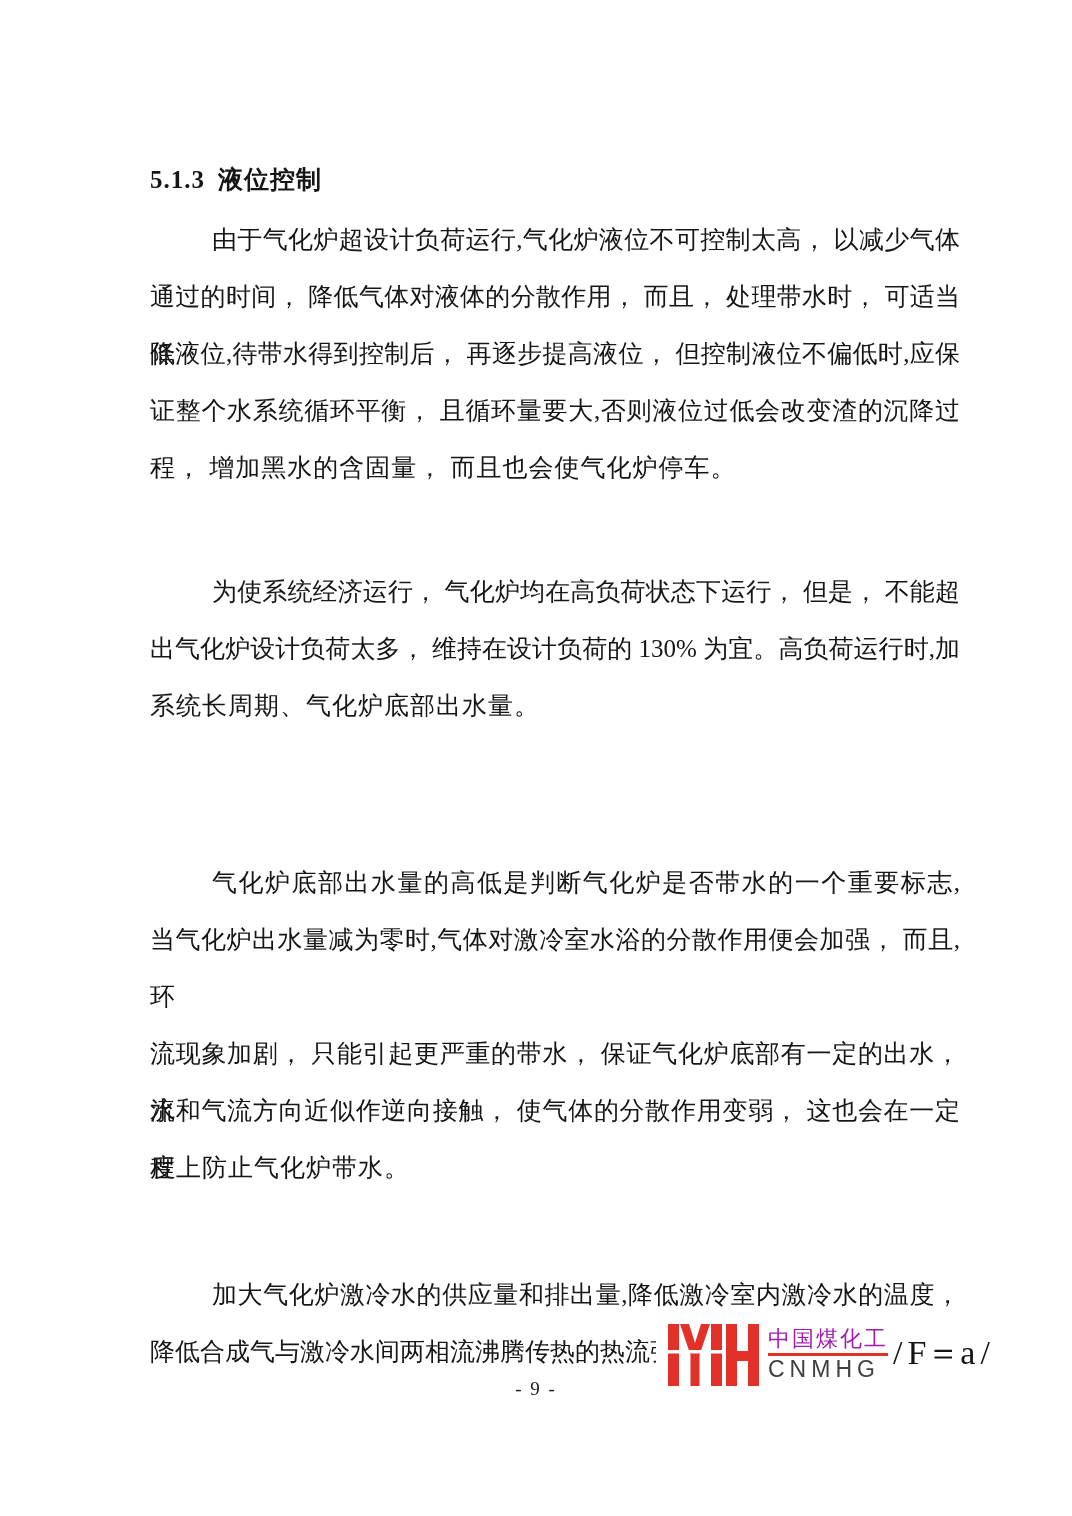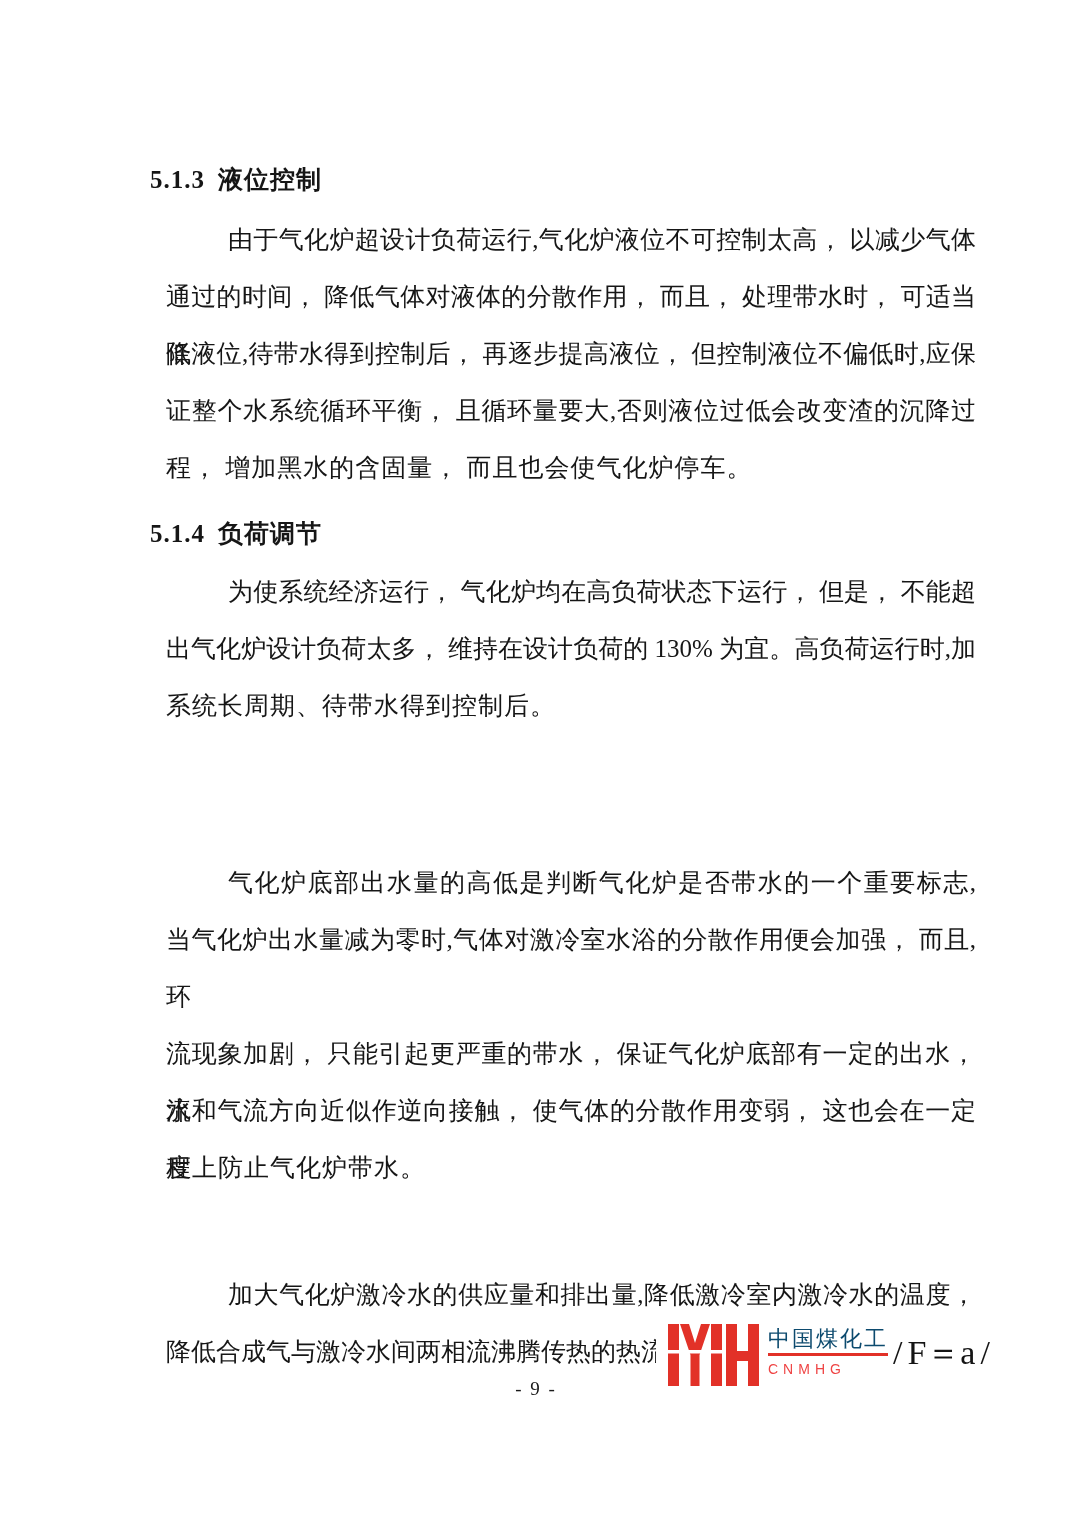--- a/index.html
+++ b/index.html
@@ -12,46 +12,46 @@
     font-family:"Liberation Serif", serif;
     color:#161616;
   }
   .heading {
     position:absolute; left:150px; width:812px;
     font-size:25px; font-weight:bold; line-height:28px;
     white-space:nowrap;
   }
   .heading .hnum { font-family:"Liberation Serif", serif; letter-spacing:1px; }
   .heading .htitle { font-family:"Liberation Sans", sans-serif; margin-left:13px; letter-spacing:1px; }
-  .para { position:absolute; left:150px; width:810px; font-size:25px;margin-left:16px; }
+  .para { position:absolute; left:150px; width:810px; font-size:25px; }
   .line { height:57px; line-height:57px; white-space:nowrap; }
   .line.full { text-align:justify; text-align-last:justify; white-space:normal; }
   .line.first { text-indent:62px; }
   .line.plain { text-align:left; letter-spacing:1px; }
   .line.covered { letter-spacing:0; }
   .pageno {
     position:absolute; left:0; top:1378px; width:100%;
     text-align:center; font-size:19px; color:#1a1a1a; letter-spacing:2px;
   }
   
   .wm {
     position:absolute; left:656px; top:1316px; width:320px; height:80px;
     background:#ffffff;
   }
   .wm-mark { position:absolute; left:12px; top:7px; }
   .wm-cnblock { position:absolute; left:112px; top:10px; width:118px; }
   .wm-cn {
     font-family:"Liberation Sans", sans-serif;
-    font-size:22px; color:#0c4a6e; letter-spacing:2px; line-height:26px;
+    font-size:22px; color:#a21caf; letter-spacing:2px; line-height:26px;
     white-space:nowrap;
   }
   .wm-rule { margin-top:1px; border-bottom:3px solid #E23128; width:120px; }
   .wm-en {
     font-family:"Liberation Sans", sans-serif;
-    font-size:14px; color:#ef4444; letter-spacing:5px; line-height:24px; margin-top:1px;
+    font-size:23px; color:#404040; letter-spacing:5px; line-height:24px; margin-top:1px;
     white-space:nowrap;
   }
   .wm-formula {
     position:absolute; left:232px; top:14px;
     font-family:"Liberation Serif", serif;
     font-size:34px; color:#141414; white-space:nowrap;
   }
   .wm-formula .fslash { padding:0 5px; }
 </style>
 </head>
@@ -63,27 +63,24 @@
     <span class="hnum">5.1.3</span><span class="htitle">液位控制</span>
   </div>
   <div class="para" style="top:211px">
     <div class="line full first">由于气化炉超设计负荷运行,气化炉液位不可控制太高， 以减少气体</div>
     <div class="line full">通过的时间， 降低气体对液体的分散作用， 而且， 处理带水时， 可适当降</div>
     <div class="line full">低液位,待带水得到控制后， 再逐步提高液位， 但控制液位不偏低时,应保</div>
     <div class="line full">证整个水系统循环平衡， 且循环量要大,否则液位过低会改变渣的沉降过</div>
     <div class="line plain">程， 增加黑水的含固量， 而且也会使气化炉停车。</div>
   </div>
 
-  <div class="heading" style="top:519px">
-    <span class="hnum">5.1.4</span><span class="htitle">负荷调节</span>
-  </div>
   <div class="para" style="top:563px">
     <div class="line full first">为使系统经济运行， 气化炉均在高负荷状态下运行， 但是， 不能超</div>
     <div class="line full">出气化炉设计负荷太多， 维持在设计负荷的 130% 为宜。高负荷运行时,加</div>
-    <div class="line plain">系统长周期、待带水得到控制后。</div>
+    <div class="line plain">系统长周期、气化炉底部出水量。</div>
   </div>
 
   <div class="para" style="top:854px">
     <div class="line full first">气化炉底部出水量的高低是判断气化炉是否带水的一个重要标志,</div>
     <div class="line full">当气化炉出水量减为零时,气体对激冷室水浴的分散作用便会加强， 而且,</div>
     <div class="line plain">环</div>
     <div class="line full">流现象加剧， 只能引起更严重的带水， 保证气化炉底部有一定的出水， 水</div>
     <div class="line full">流和气流方向近似作逆向接触， 使气体的分散作用变弱， 这也会在一定程</div>
     <div class="line plain">度上防止气化炉带水。</div>
   </div>

